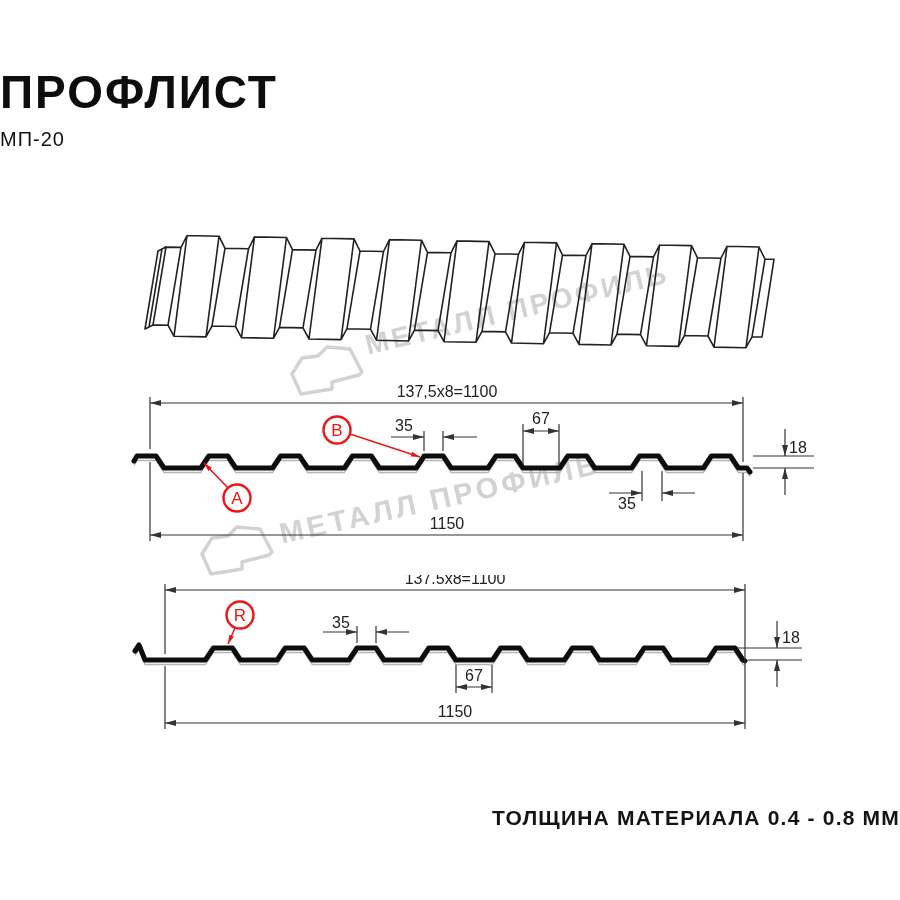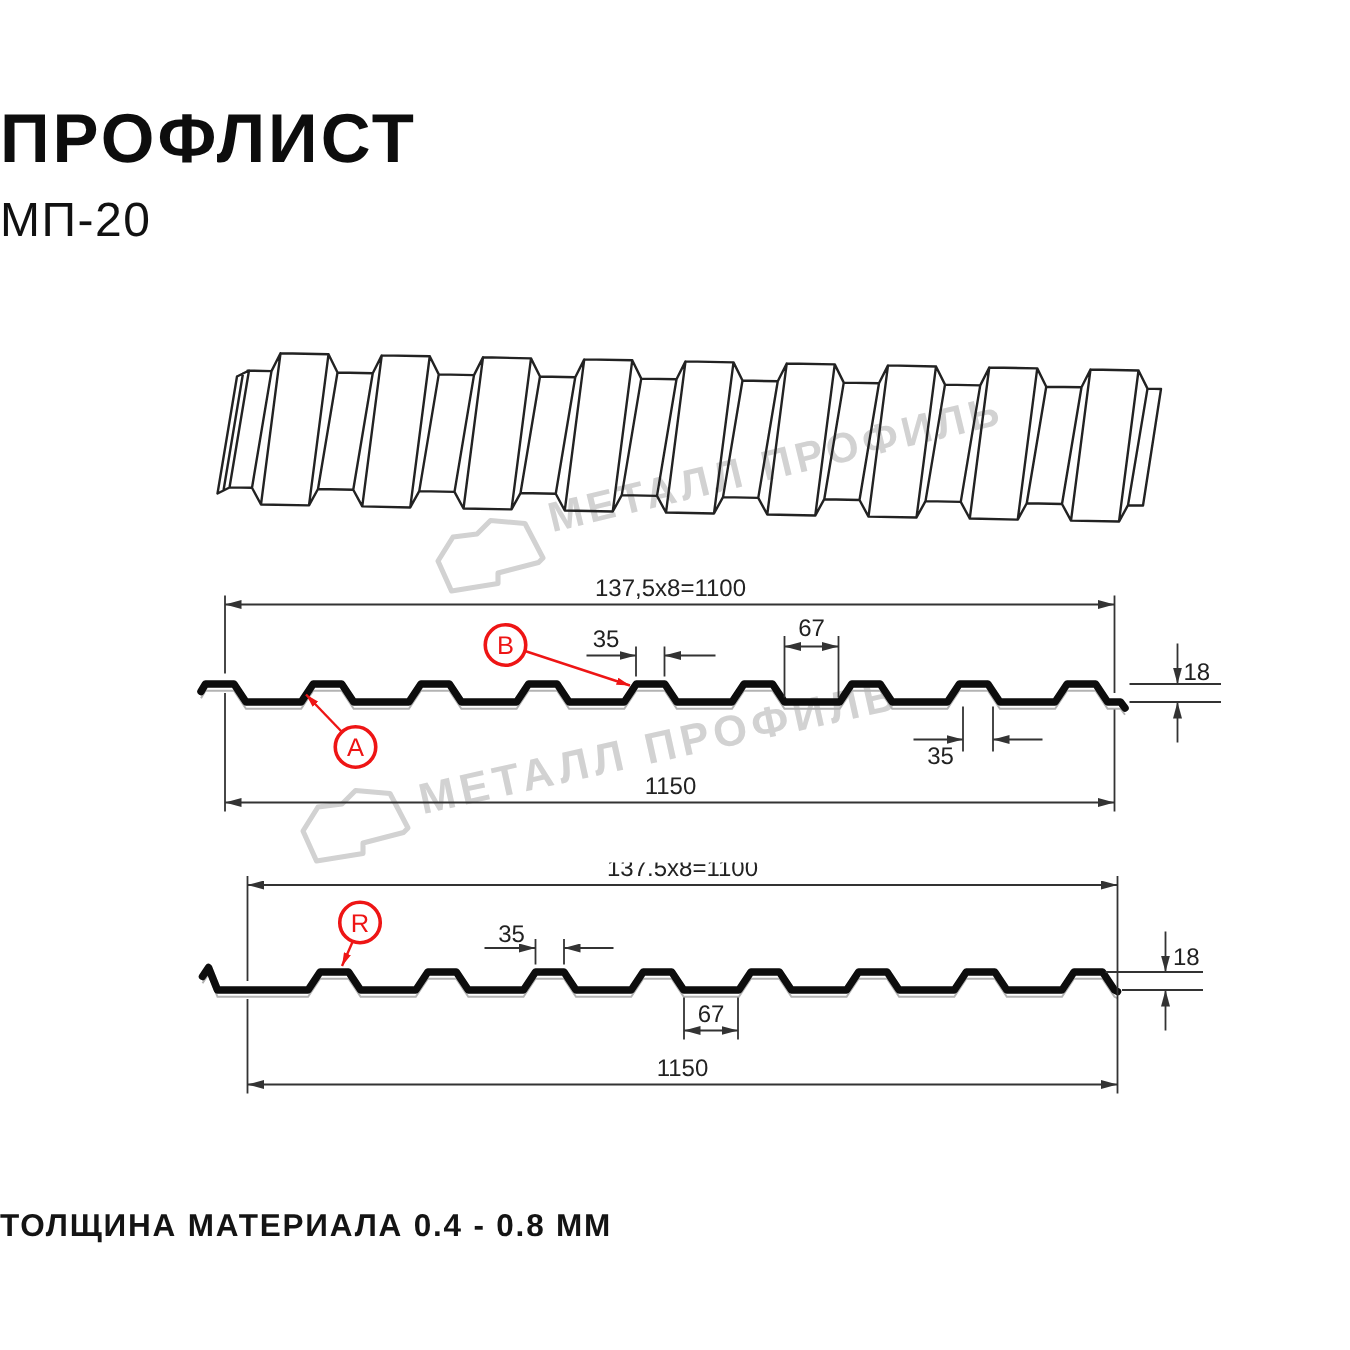--- a/index.html
+++ b/index.html
@@ -5,24 +5,24 @@
   html,body{margin:0;padding:0;}
   body{
     width:900px;height:900px;position:relative;background:#ffffff;
     font-family:"Liberation Sans", sans-serif;overflow:hidden;
   }
   .title-block{position:absolute;left:0;top:68px;width:900px;}
   .title-main{
     font-size:46px;font-weight:bold;letter-spacing:2px;color:#0d0d0d;line-height:1.05;
   }
   .title-model{
-    font-size:32px;font-weight:500;letter-spacing:1px;color:#111;margin-top:12px;
+    font-size:20px;font-weight:500;letter-spacing:1px;color:#111;margin-top:12px;
   }
   .footer-text{
-    position:absolute;left:0;top:806px;width:900px;text-align:left;
+    position:absolute;left:0;top:806px;width:900px;text-align:right;
     font-size:21px;font-weight:bold;letter-spacing:1.2px;color:#141414;
   }
   .wm-text{
     position:absolute;white-space:nowrap;font-weight:bold;color:#d2d2d2;
     transform-origin:0 50%;z-index:1;user-select:none;
   }
   .wm-text-1{left:366px;top:330px;font-size:28px;letter-spacing:3px;transform:rotate(-13.5deg);}
   .wm-text-2{left:280px;top:518px;font-size:29px;letter-spacing:3.5px;transform:rotate(-12.5deg);}
   .wm-logo{position:absolute;z-index:1;}
   .wm-logo-1{left:287px;top:336px;}

